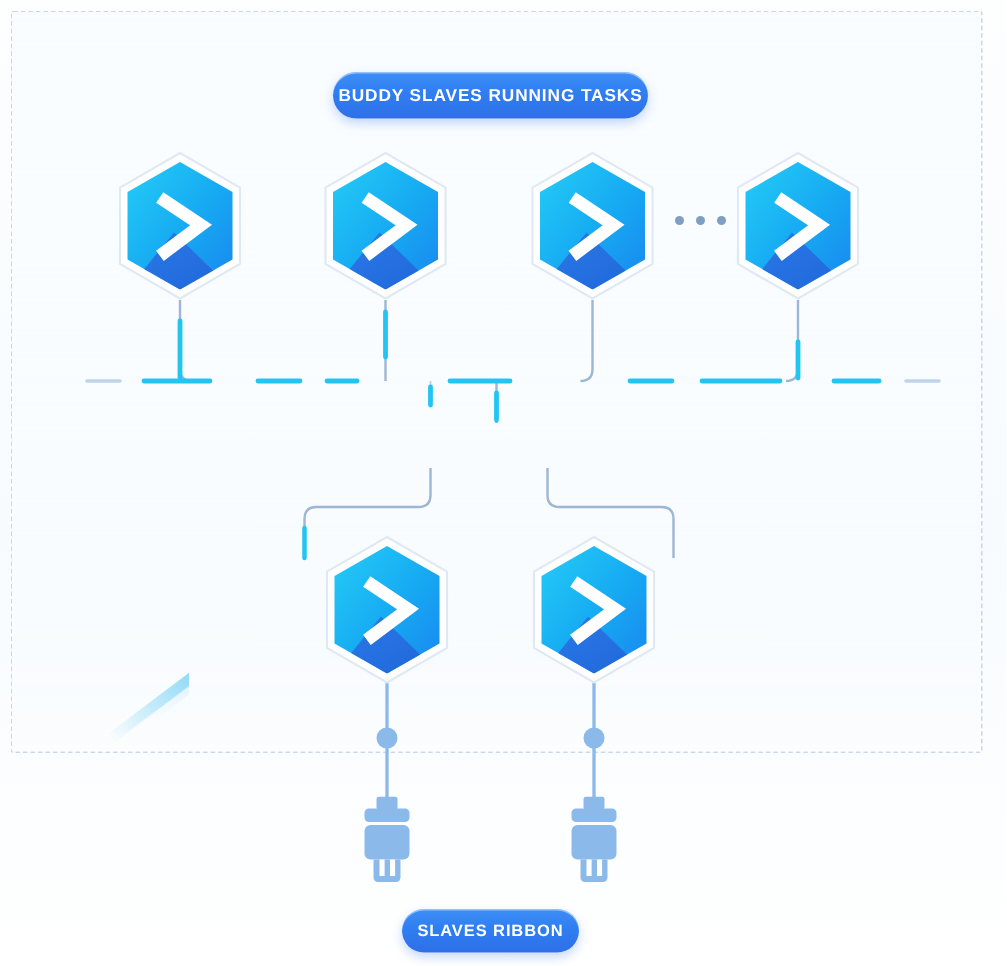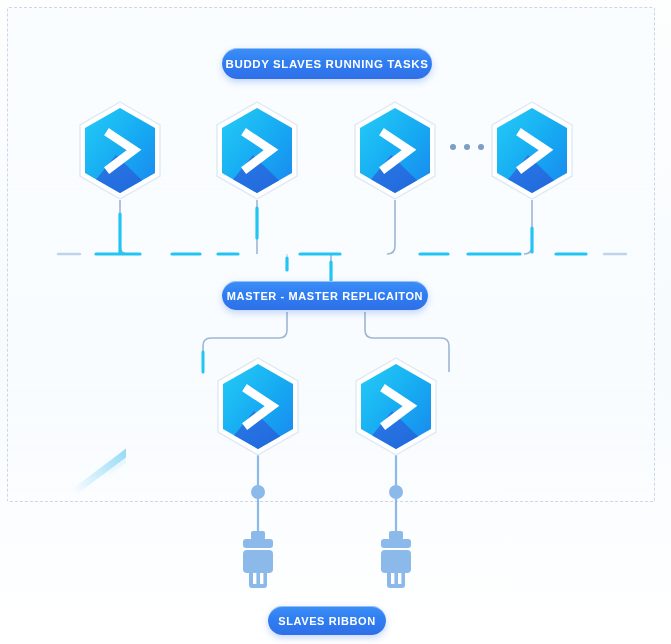--- a/index.html
+++ b/index.html
@@ -288,21 +288,18 @@
       <path d="M13 42 h18 v12 a3 3 0 0 1 -3 3 h-12 a3 3 0 0 1 -3 -3 z" fill="#8bb9ea"></path>
       <rect x="17" y="42" width="3.4" height="11" fill="#ffffff"></rect>
       <rect x="24" y="42" width="3.4" height="11" fill="#ffffff"></rect>
     </svg>
   </div>
 
   <div class="pill" id="pill-top">
     <span class="lbl">BUDDY SLAVES RUNNING TASKS</span>
   </div>
 
-  <div class="pill" id="pill-master">
-    <span class="lbl">MASTER - MASTER REPLICAITON</span>
-  </div>
 
   <div class="pill" id="pill-bottom">
     <span class="lbl">SLAVES RIBBON</span>
   </div>
 
 </div>
 
 </body></html>

